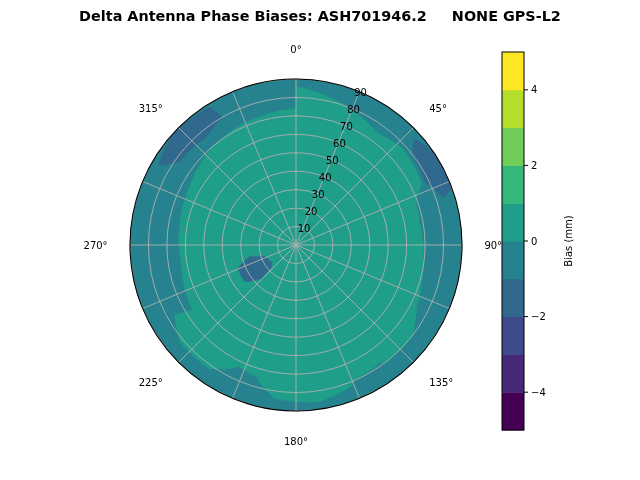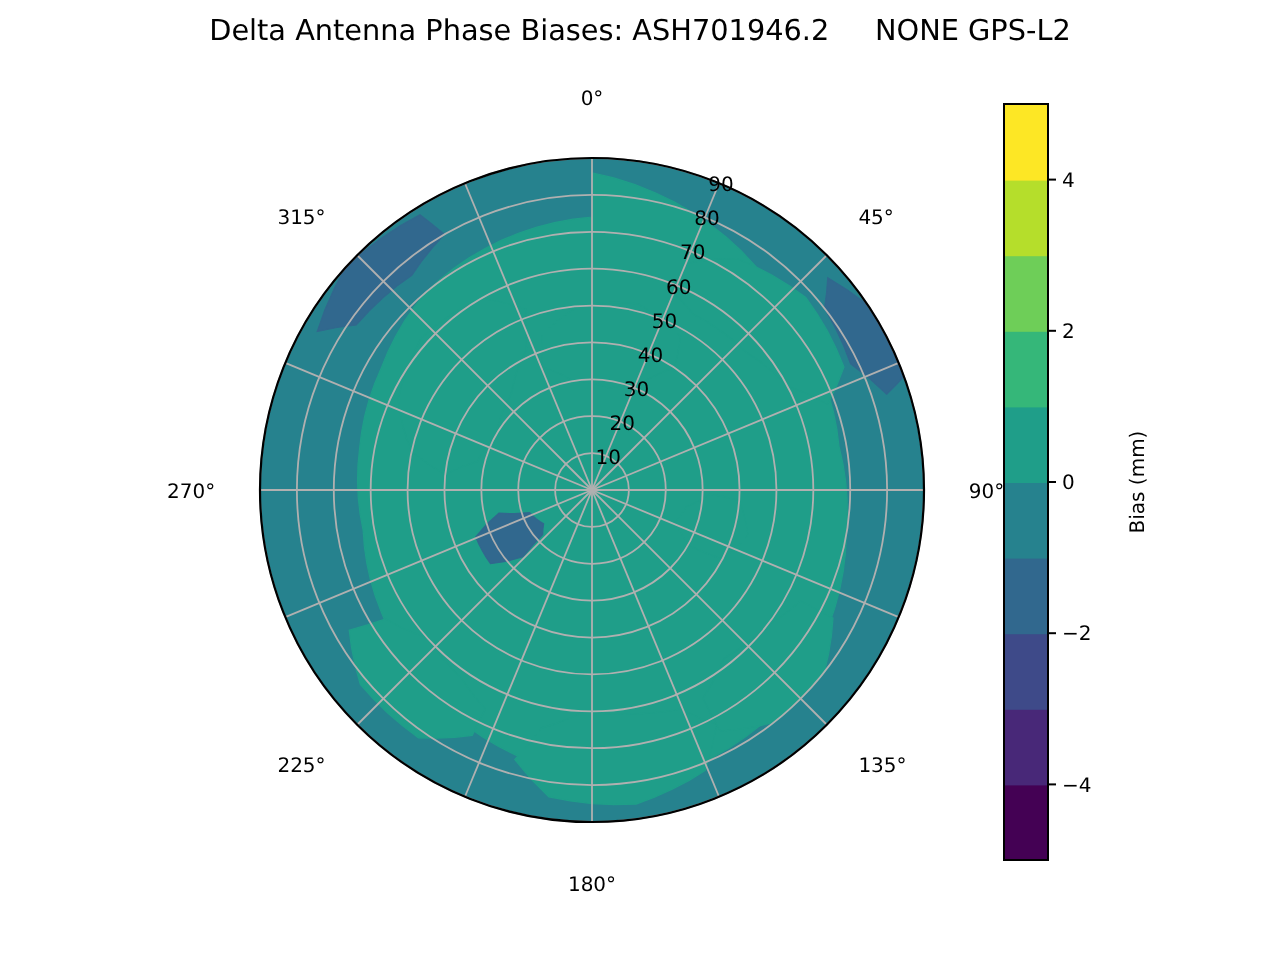--- a/index.html
+++ b/index.html
@@ -23,20 +23,21 @@
   #plot-title {
     position: absolute;
     left: 0;
     top: 8px;
     width: 640px;
     text-align: center;
     font-size: 14.4px;
     color: #000000;
     letter-spacing: 0px;
     white-space: pre;
+    font-weight: bold;
   }
   #polar-axes {
     position: absolute;
     left: 103px;
     top: 52px;
     width: 386px;
     height: 386px;
   }
   #colorbar-axes {
     position: absolute;

